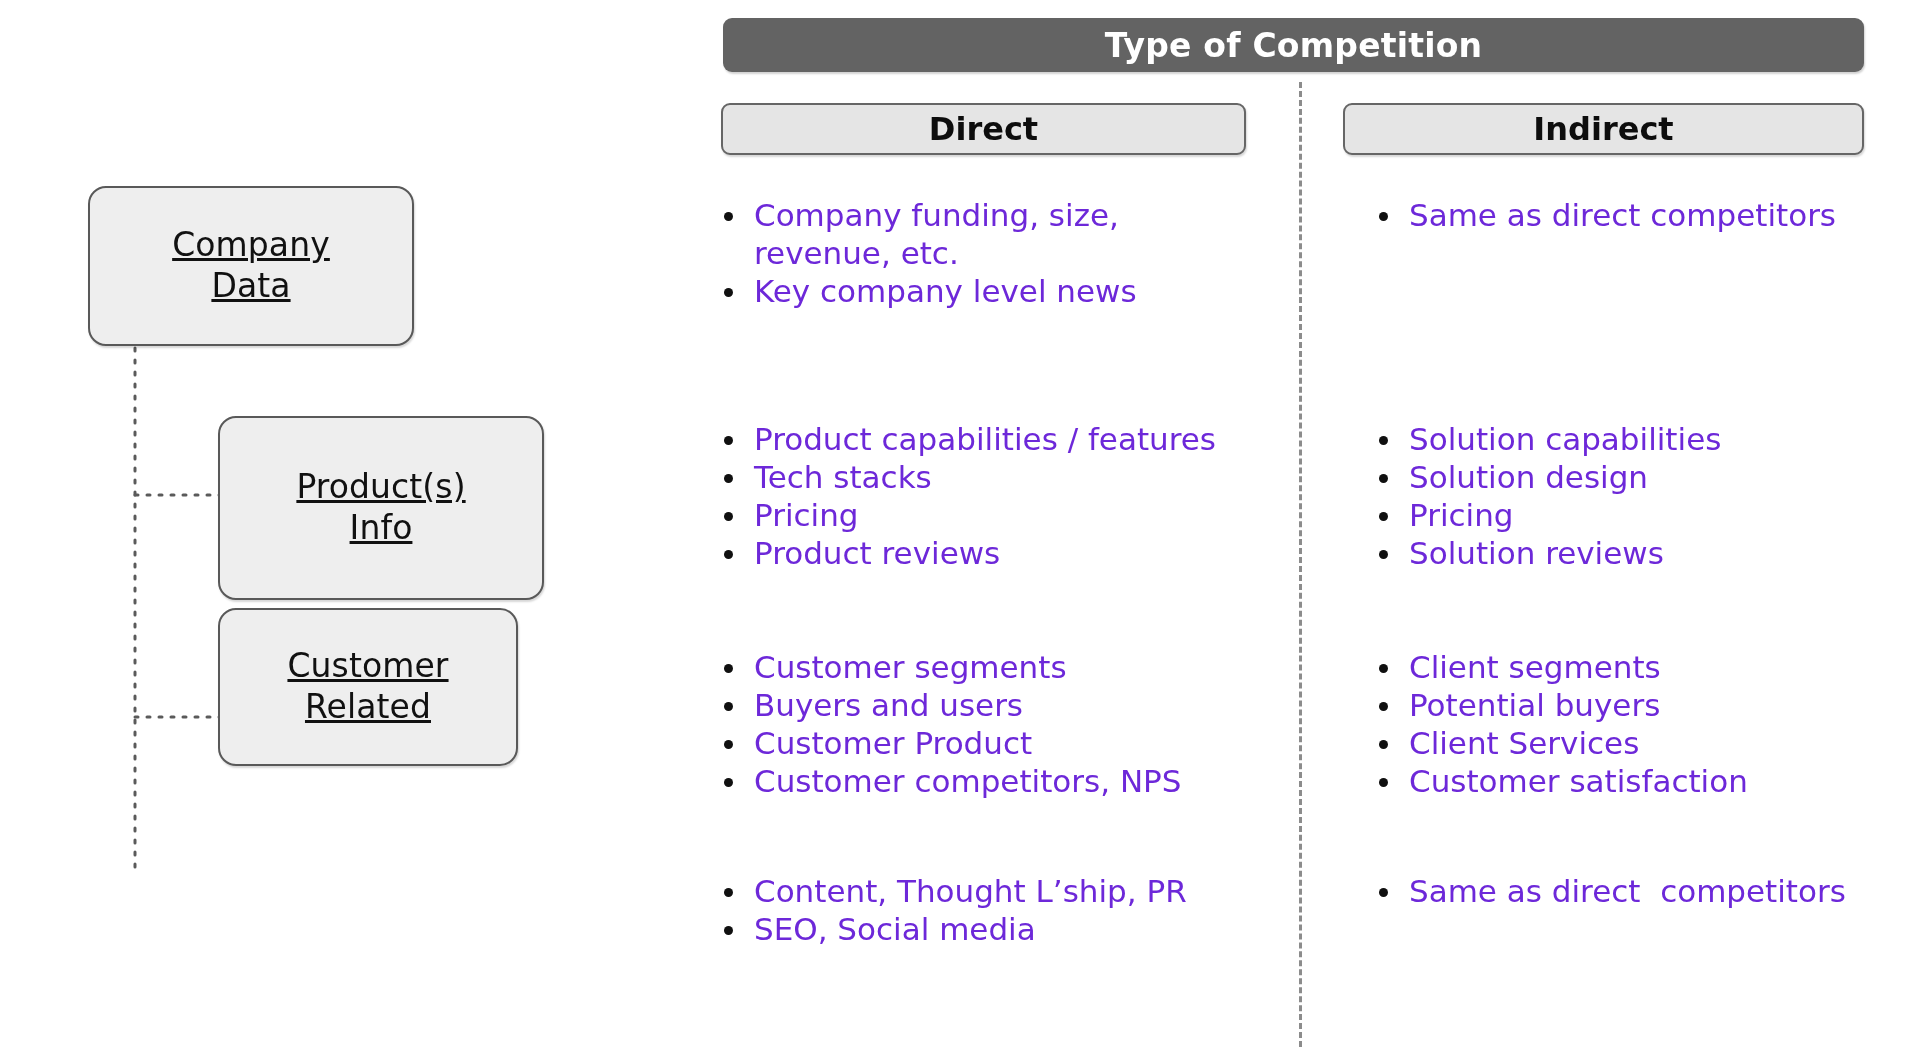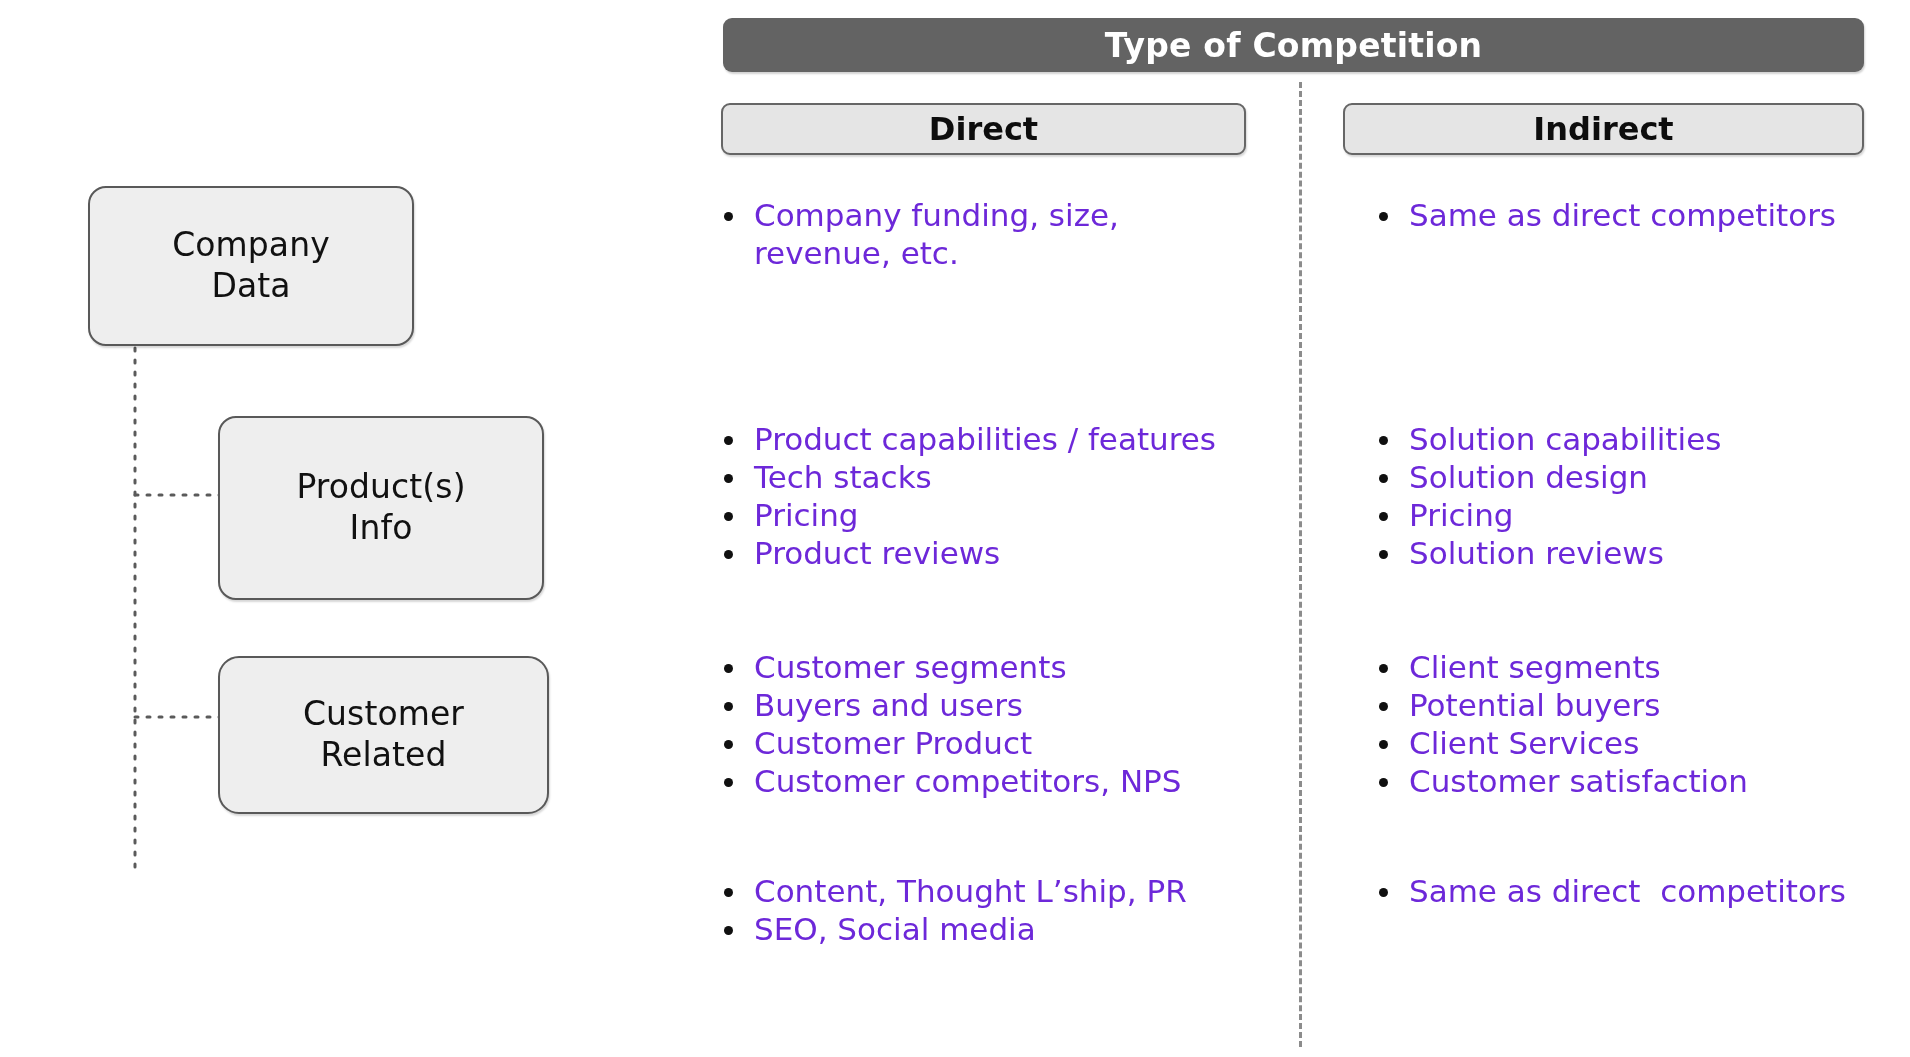--- a/index.html
+++ b/index.html
@@ -48,25 +48,25 @@
     align-items: center;
     justify-content: center;
     text-align: center;
     line-height: 1.24;
     font-size: 33px;
     font-weight: 400;
     color: #111111;
     letter-spacing: 0.1px;
     box-shadow: 1px 2px 2px rgba(0,0,0,0.16);
   }
-  .node-label { display: block; white-space: pre-line; }
+  .node-label { display: block; white-space: pre-line; text-decoration: underline; }
 
   .node-company   { left: 88px;  top: 186px; width: 326px; height: 160px; }
   .node-product   { left: 218px; top: 416px; width: 326px; height: 184px; }
-  .node-customer  { left: 218px; top: 656px; width: 331px; height: 158px; border-radius: 21px; }
+  .node-customer  { left: 218px; top: 608px; width: 300px; height: 158px; }
   .node-marketing { left: 88px;  top: 868px; width: 326px; height: 160px; }
 
   
   .matrix {
     position: absolute;
     left: 16px;
     top: 0;
     width: 1540px;
     height: 1057px;
   }
@@ -199,20 +199,21 @@
     <div class="colhead colhead-indirect">
       <span>Indirect</span>
     </div>
 
     <div class="divider"></div>
 
     <div class="cell col-direct row-1">
       <ul>
           <li>Company funding, size,</li>
           <li class="nobullet" style="list-style: none; --hide: 1;">revenue, etc.</li>
+          <li>Key company level news</li>
         </ul>
     </div>
     <div class="cell col-indirect row-1">
       <ul>
           <li>Same as direct competitors</li>
         </ul>
     </div>
 
     <div class="cell col-direct row-2">
       <ul>

